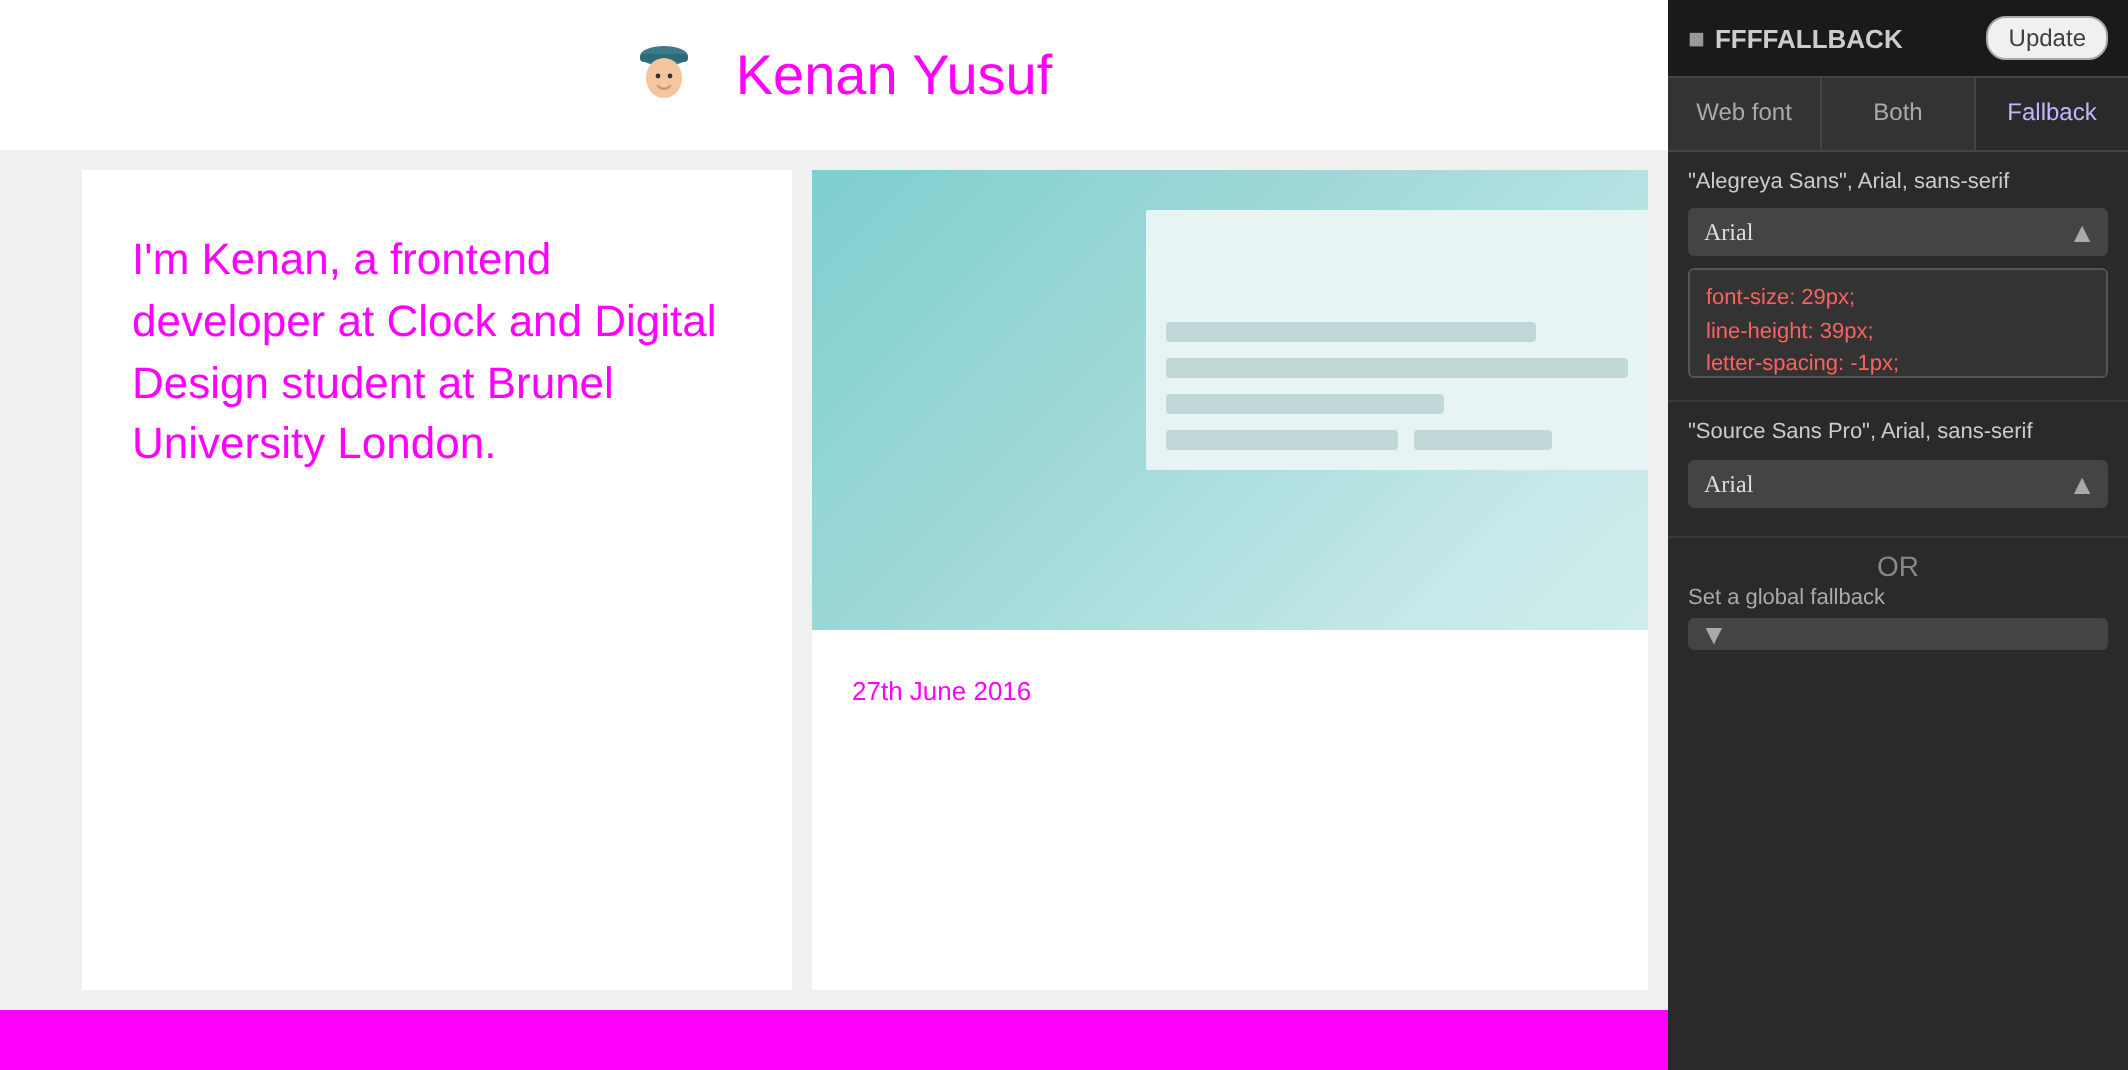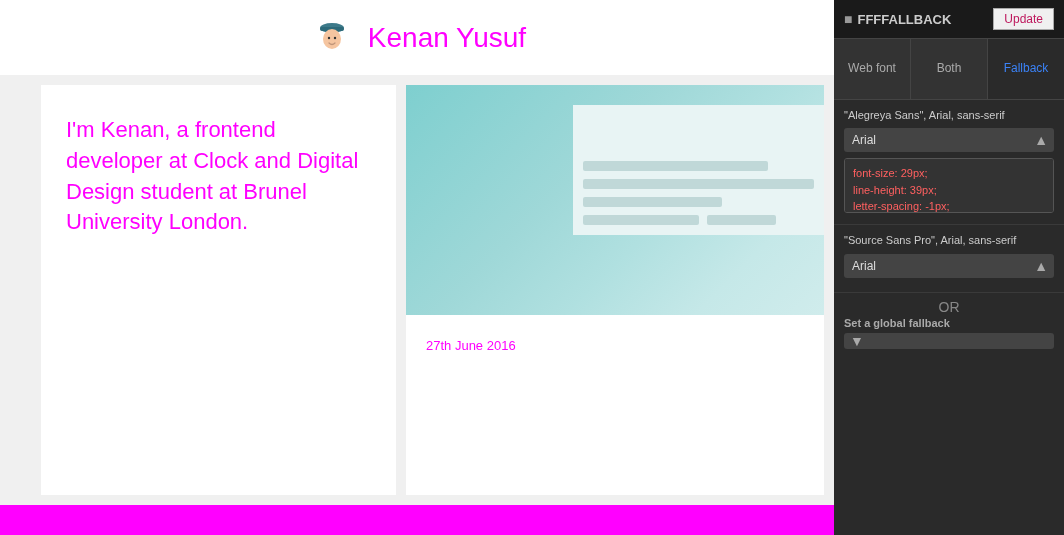--- a/index.html
+++ b/index.html
@@ -152,43 +152,43 @@
     .panel-title-icon {
       color: #999;
       font-size: 14px;
     }
     .update-button {
       background: #f0f0f0;
       border: 1px solid #aaa;
       padding: 3px 10px;
       font-size: 12px;
       cursor: pointer;
-      border-radius: 0;
-      color: #be185d;
+      border-radius: 10px;
+      color: #404040;
     }
 
     
     .panel-tabs {
       display: flex;
       border-bottom: 1px solid #444;
     }
     .panel-tab {
       flex: 1;
       text-align: center;
-      padding: 22px 4px;
+      padding: 10px 4px;
       font-size: 12px;
       cursor: pointer;
       color: #aaa;
       border-right: 1px solid #444;
       background: #333;
     }
     .panel-tab:last-child { border-right: none; }
     .panel-tab.active {
       background: #2a2a2a;
-      color: #3b82f6;
+      color: #c4b5fd;
       border-bottom: 2px solid #2a2a2a;
     }
 
     
     .font-entry {
       padding: 8px 10px;
       border-bottom: 1px solid #3a3a3a;
     }
     .font-family-label {
       color: #ccc;
@@ -204,20 +204,21 @@
       margin-bottom: 6px;
     }
     .font-select {
       flex: 1;
       background: transparent;
       border: none;
       color: #ddd;
       font-size: 12px;
       padding: 5px 8px;
       outline: none;
+      font-family: Liberation Serif, serif;
       -webkit-appearance: none;
     }
     .font-select-arrow {
       color: #aaa;
       padding: 0 6px;
       font-size: 14px;
     }
     .font-css-editor {
       background: #333;
       border: 1px solid #555;
@@ -237,21 +238,20 @@
     .or-separator {
       text-align: center;
       color: #888;
       font-size: 14px;
       padding: 6px 0 2px;
     }
     .global-fallback-label {
       color: #aaa;
       font-size: 11px;
       padding: 0 10px 4px;
-      font-weight: bold;
     }
     .fallback-select-row {
       display: flex;
       align-items: center;
       background: #444;
       border-radius: 3px;
       margin: 0 10px 10px;
     }
     .fallback-select {
       flex: 1;

